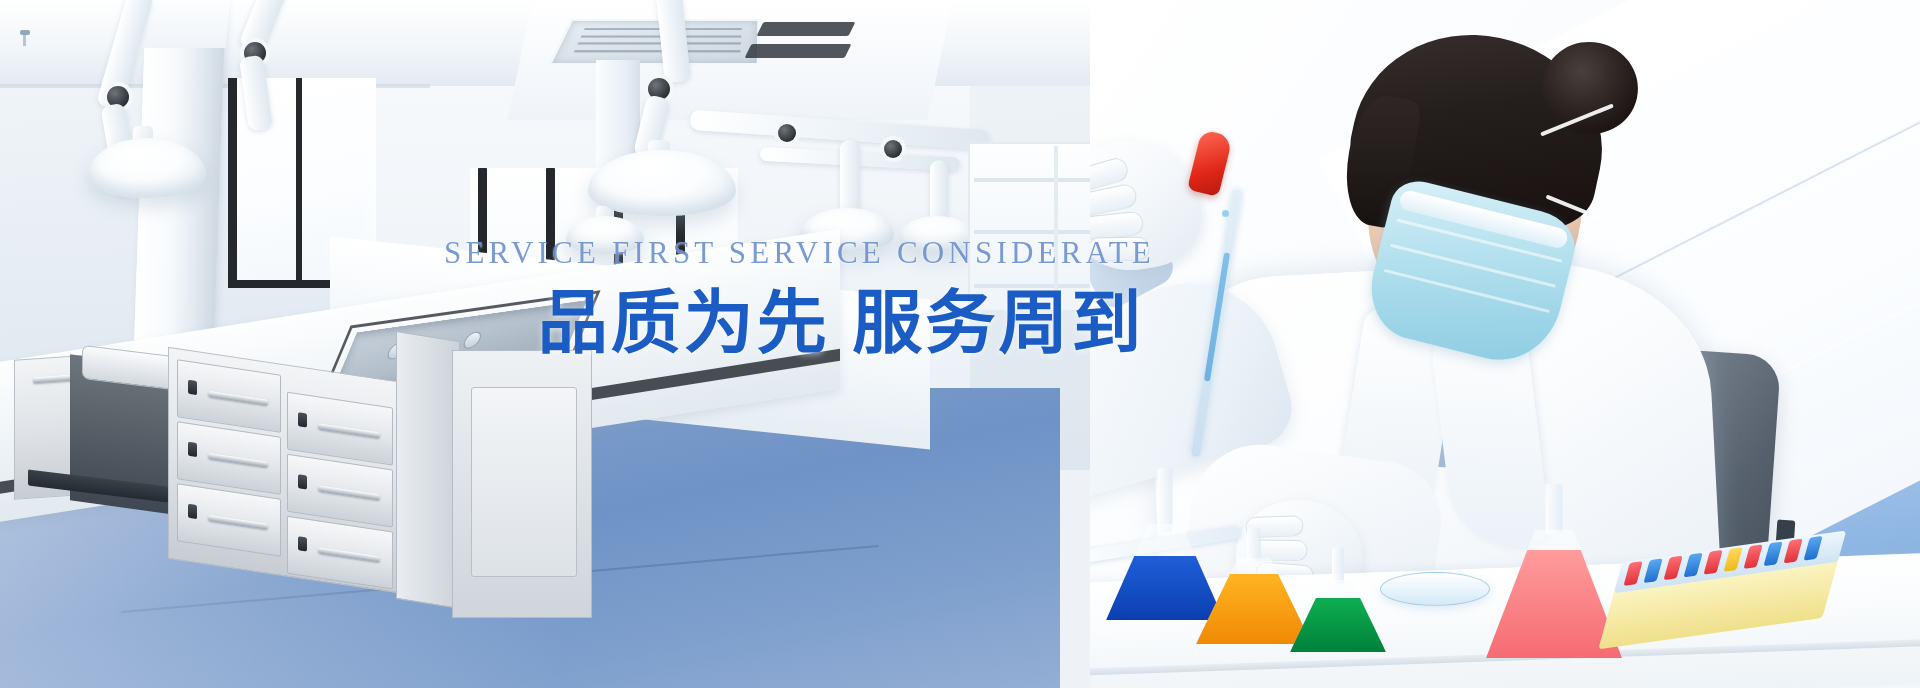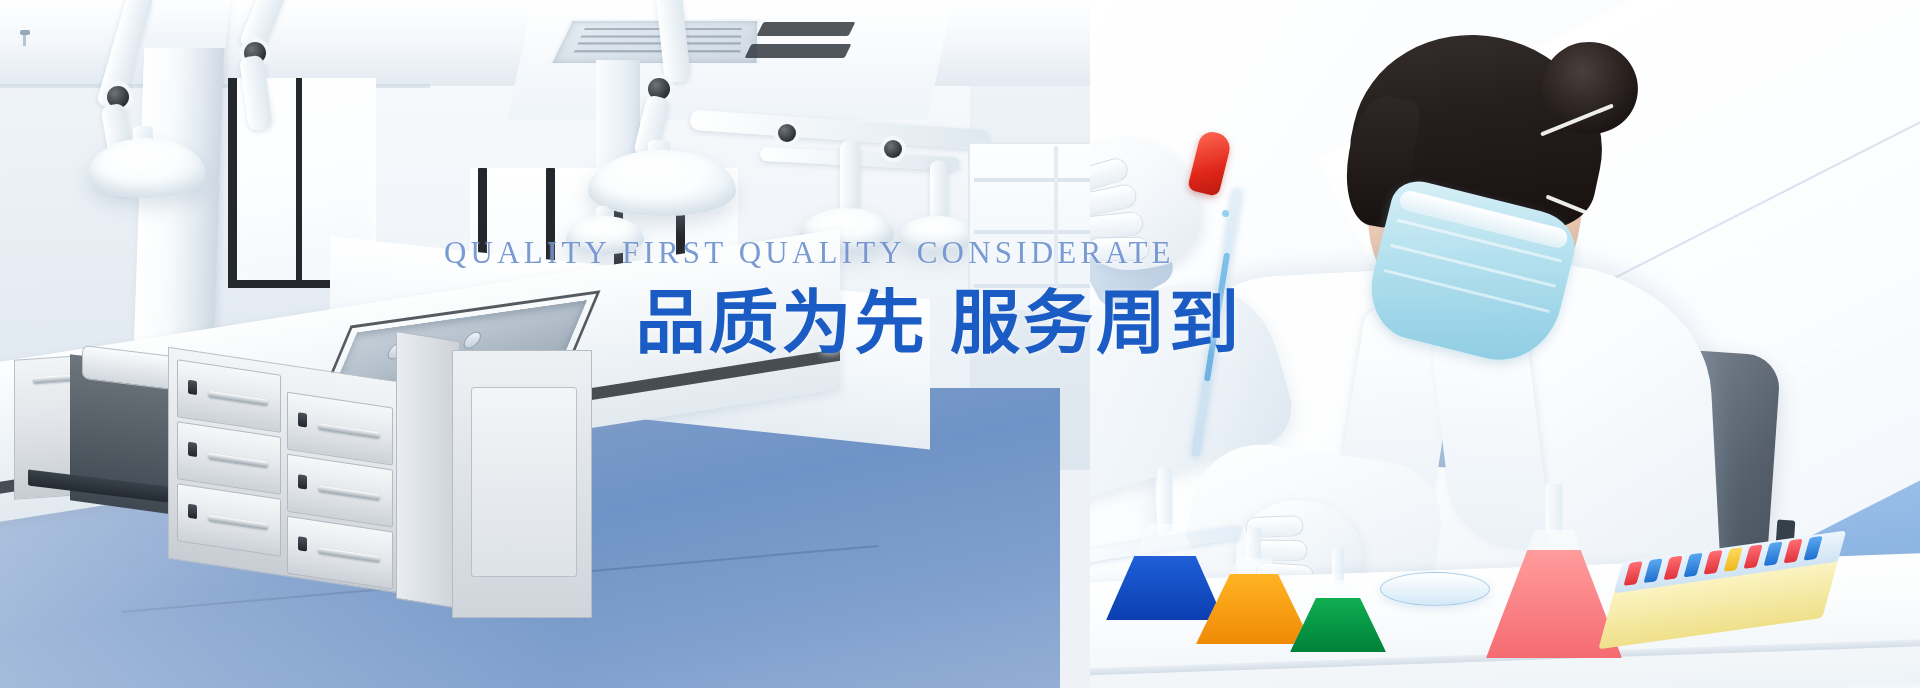--- a/index.html
+++ b/index.html
@@ -652,21 +652,21 @@
     padding-left:4px;
     text-shadow:0 1px 2px rgba(255,255,255,.7);
   }
   .cn-head{
     margin-top:14px;
     font-size:70px;
     font-weight:bold;
     letter-spacing:3px;
     color:#1a5bc4;
     line-height:1.14;
-    text-align:right;
+    text-align:center;
     padding-right:18px;
     text-shadow:0 2px 6px rgba(255,255,255,.55);
   }
   .green-bar{
     position:absolute; left:476px; top:380px;
     width:756px; height:80px;
     background:#0d8a41;
     display:flex; align-items:center; justify-content:center;
     z-index:41;
     box-shadow:0 3px 10px rgba(0,0,0,.10);
@@ -921,18 +921,18 @@
         <div class="tube yel" style="left:108px;"></div>
         <div class="tube red" style="left:128px;"></div>
         <div class="tube blue" style="left:148px;"></div>
         <div class="tube red" style="left:168px;"></div>
         <div class="tube blue" style="left:188px;"></div>
       </div>
     </div>
   </div>
 
   <div class="text-block">
-    <div class="eng-line">QUALITY FIRST QUALITY CONSIDERATE</div>
+    <div class="eng-line">SERVICE FIRST SERVICE CONSIDERATE</div>
     <div class="cn-head">品质为先 服务周到</div>
   </div>
 
 
 </div>
 
 </body></html>

